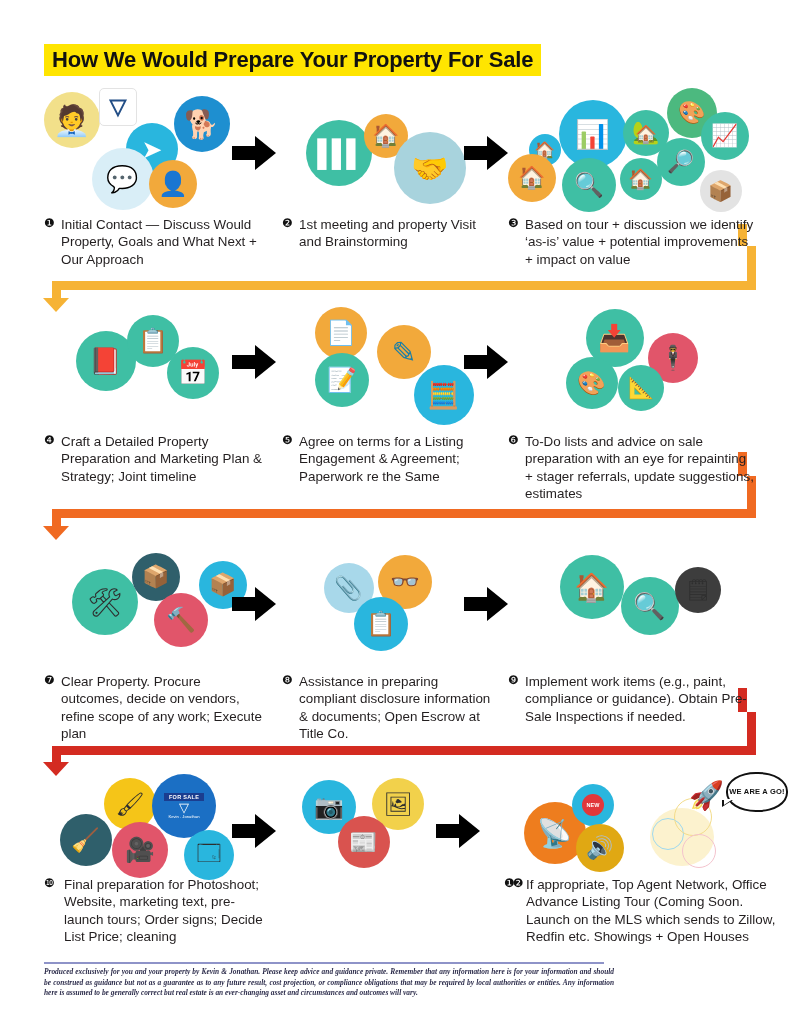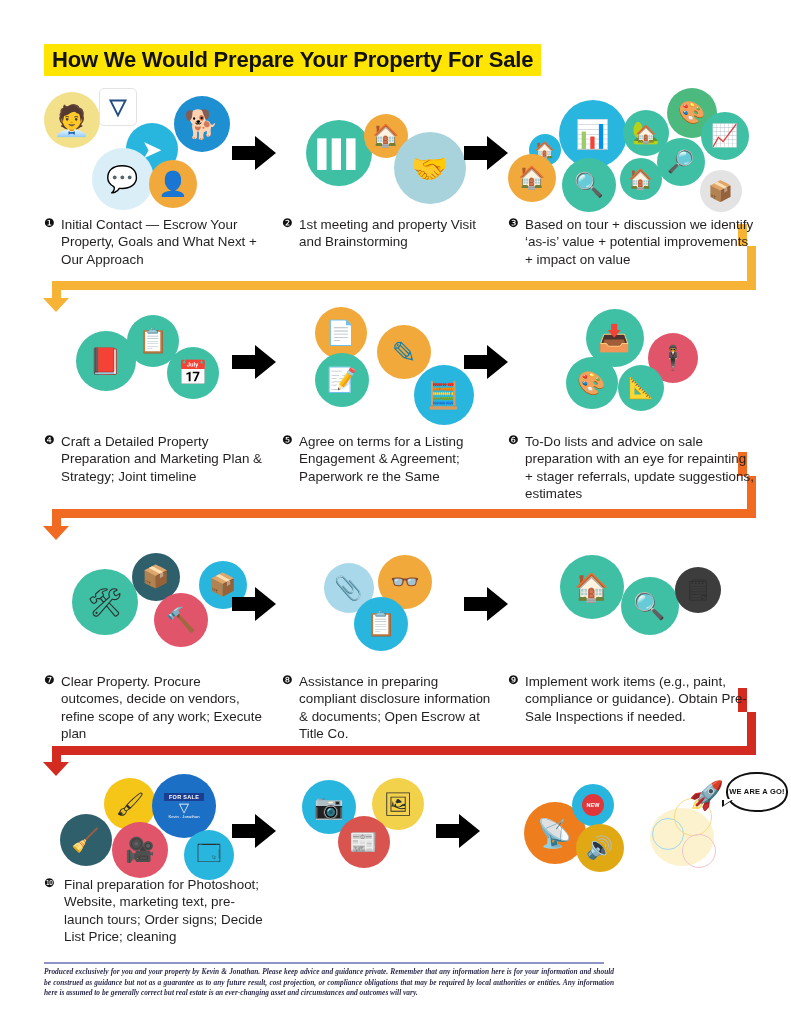--- a/index.html
+++ b/index.html
@@ -203,21 +203,21 @@
       <div class="icons">
         <div class="chip" style="left:0px;top:4px;width:56px;height:56px;background:#F2E08A;font-size:30px;">🧑‍💼</div>
         <div class="chip" style="left:55px;top:0px;width:38px;height:38px;background:#fff;border:1px solid #e3e3e3;border-radius:5px;color:#234f87;font-size:22px;font-weight:bold;">▽</div>
         <div class="chip" style="left:82px;top:35px;width:52px;height:52px;background:#29B6DE;color:#fff;font-size:25px;">➤</div>
         <div class="chip" style="left:130px;top:8px;width:56px;height:56px;background:#1E8FD0;font-size:28px;">🐕</div>
         <div class="chip" style="left:48px;top:60px;width:62px;height:62px;background:#D9EEF7;font-size:26px;">💬</div>
         <div class="chip" style="left:105px;top:72px;width:48px;height:48px;background:#F2A93B;font-size:24px;">👤</div>
       </div>
       <div class="caption">
         <span class="num">❶</span>
-        <span class="txt">Initial Contact — Escrow Your Property, Goals and What Next + Our Approach</span>
+        <span class="txt">Initial Contact — Discuss Would Property, Goals and What Next + Our Approach</span>
       </div>
     </div>
 
     <div class="barrow" style="left:232px;top:48px;">
       <div class="shaft"></div>
       <div class="head"></div>
     </div>
 
     <div class="col col-b">
       <div class="icons">
@@ -409,20 +409,24 @@
         <div class="ghost-circle" style="left:178px;top:62px;width:34px;height:34px;border-color:#f4c3cd;"></div>
 
         <div class="chip" style="left:180px;top:0px;width:46px;height:46px;background:transparent;font-size:28px;">🚀</div>
 
         <div class="bubble" style="left:222px;top:0px;width:62px;height:40px;">
           <span>WE ARE A GO!</span>
         </div>
         <div class="bubble-tail" style="left:218px;top:28px;"></div>
         <div class="bubble-tail2" style="left:220px;top:27px;"></div>
       </div>
+      <div class="caption" style="padding-left:22px;">
+        <span class="num" style="letter-spacing:-2px;">❶❷</span>
+        <span class="txt">If appropriate, Top Agent Network, Office Advance Listing Tour (Coming Soon. Launch on the MLS which sends to Zillow, Redfin etc. Showings + Open Houses</span>
+      </div>
     </div>
   </div>
 
   <div class="footer">
     <div class="footrule"></div>
     <div class="disclaimer">Produced exclusively for you and your property by Kevin &amp; Jonathan. Please keep advice and guidance private. Remember that any information here is for your information and should be construed as guidance but not as a guarantee as to any future result, cost projection, or compliance obligations that may be required by local authorities or entities. Any information here is assumed to be generally correct but real estate is an ever-changing asset and circumstances and outcomes will vary.</div>
   </div>
 
 </div>
 

